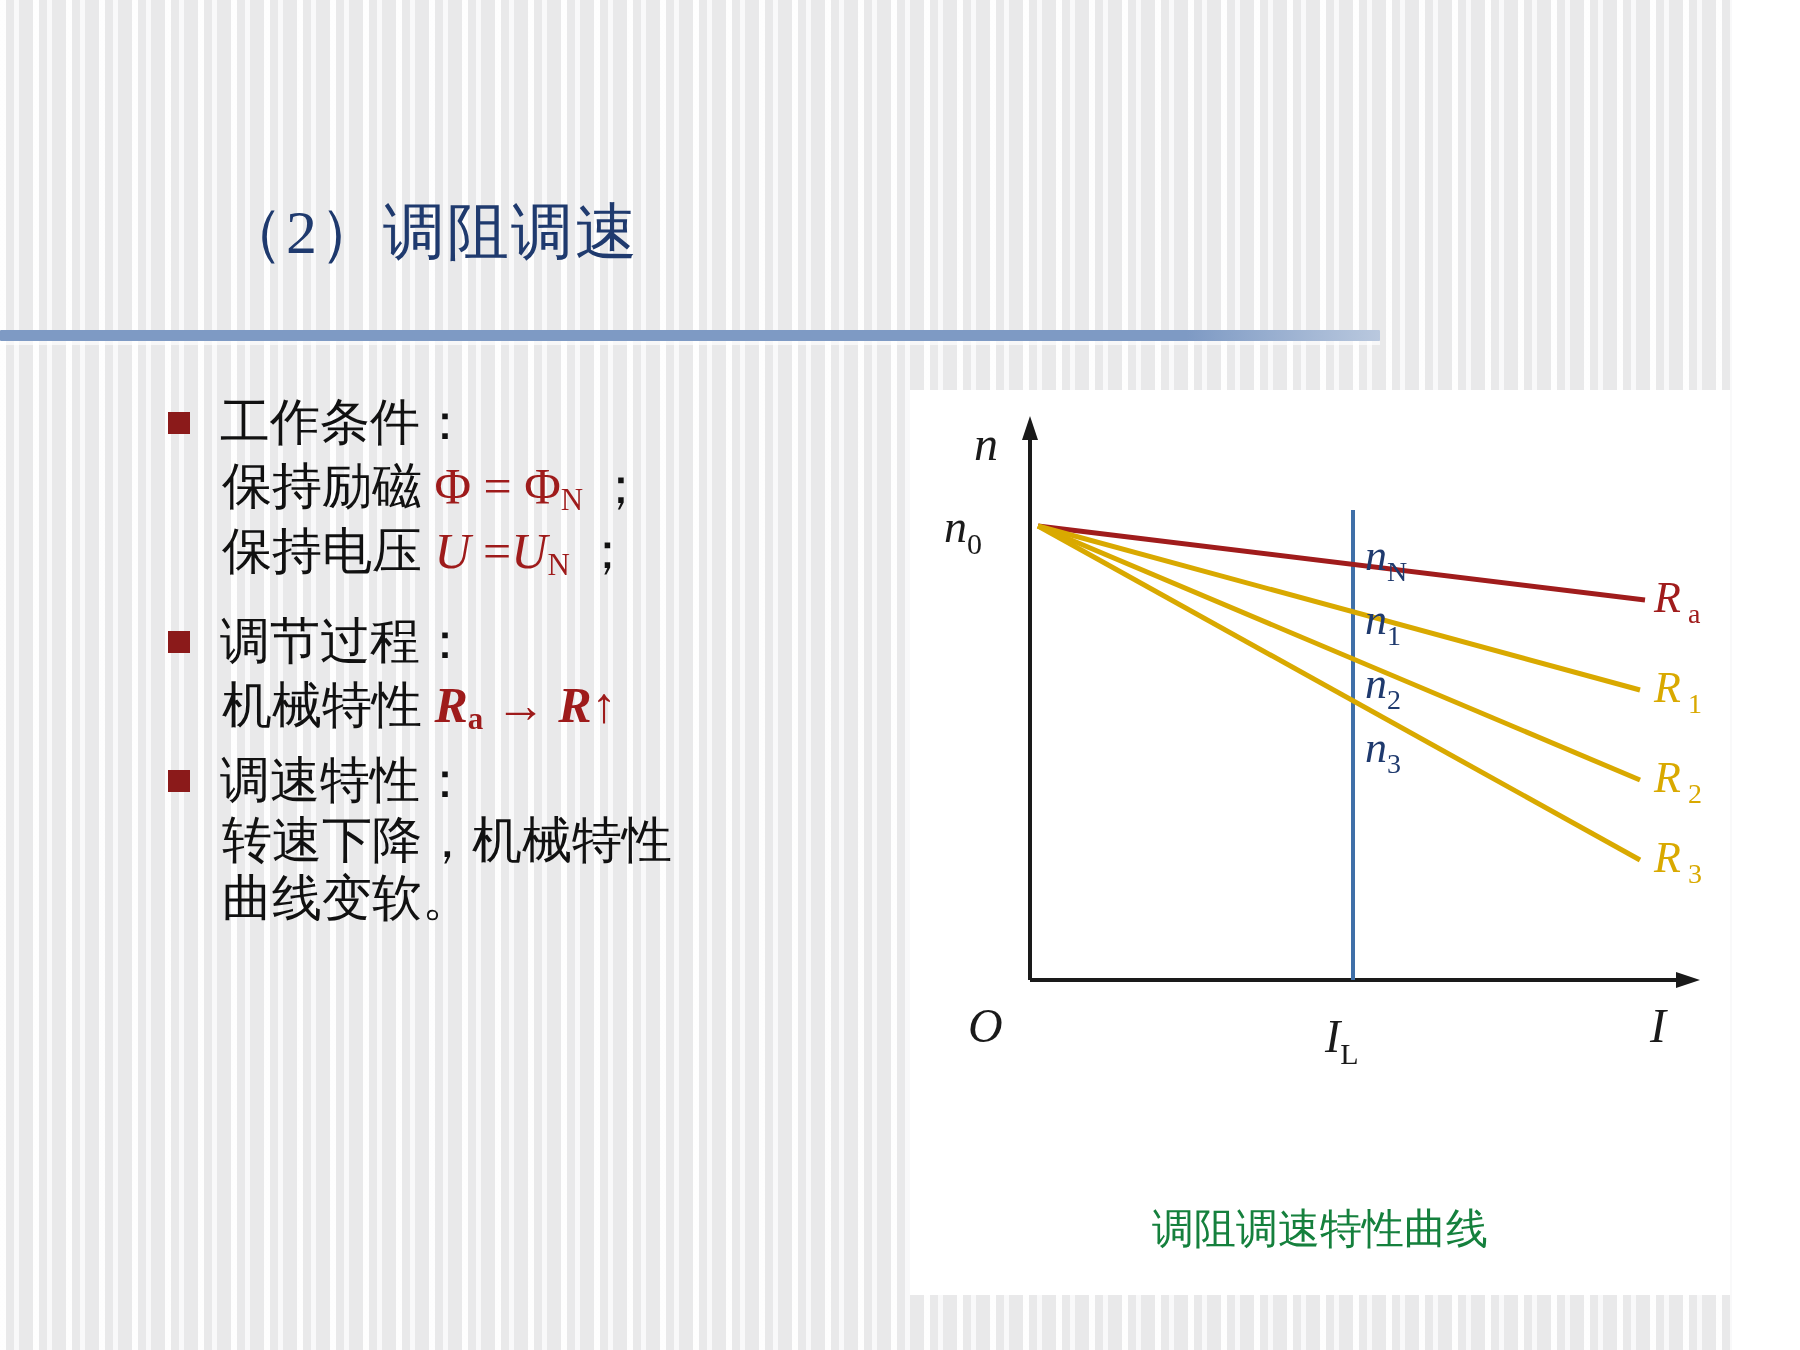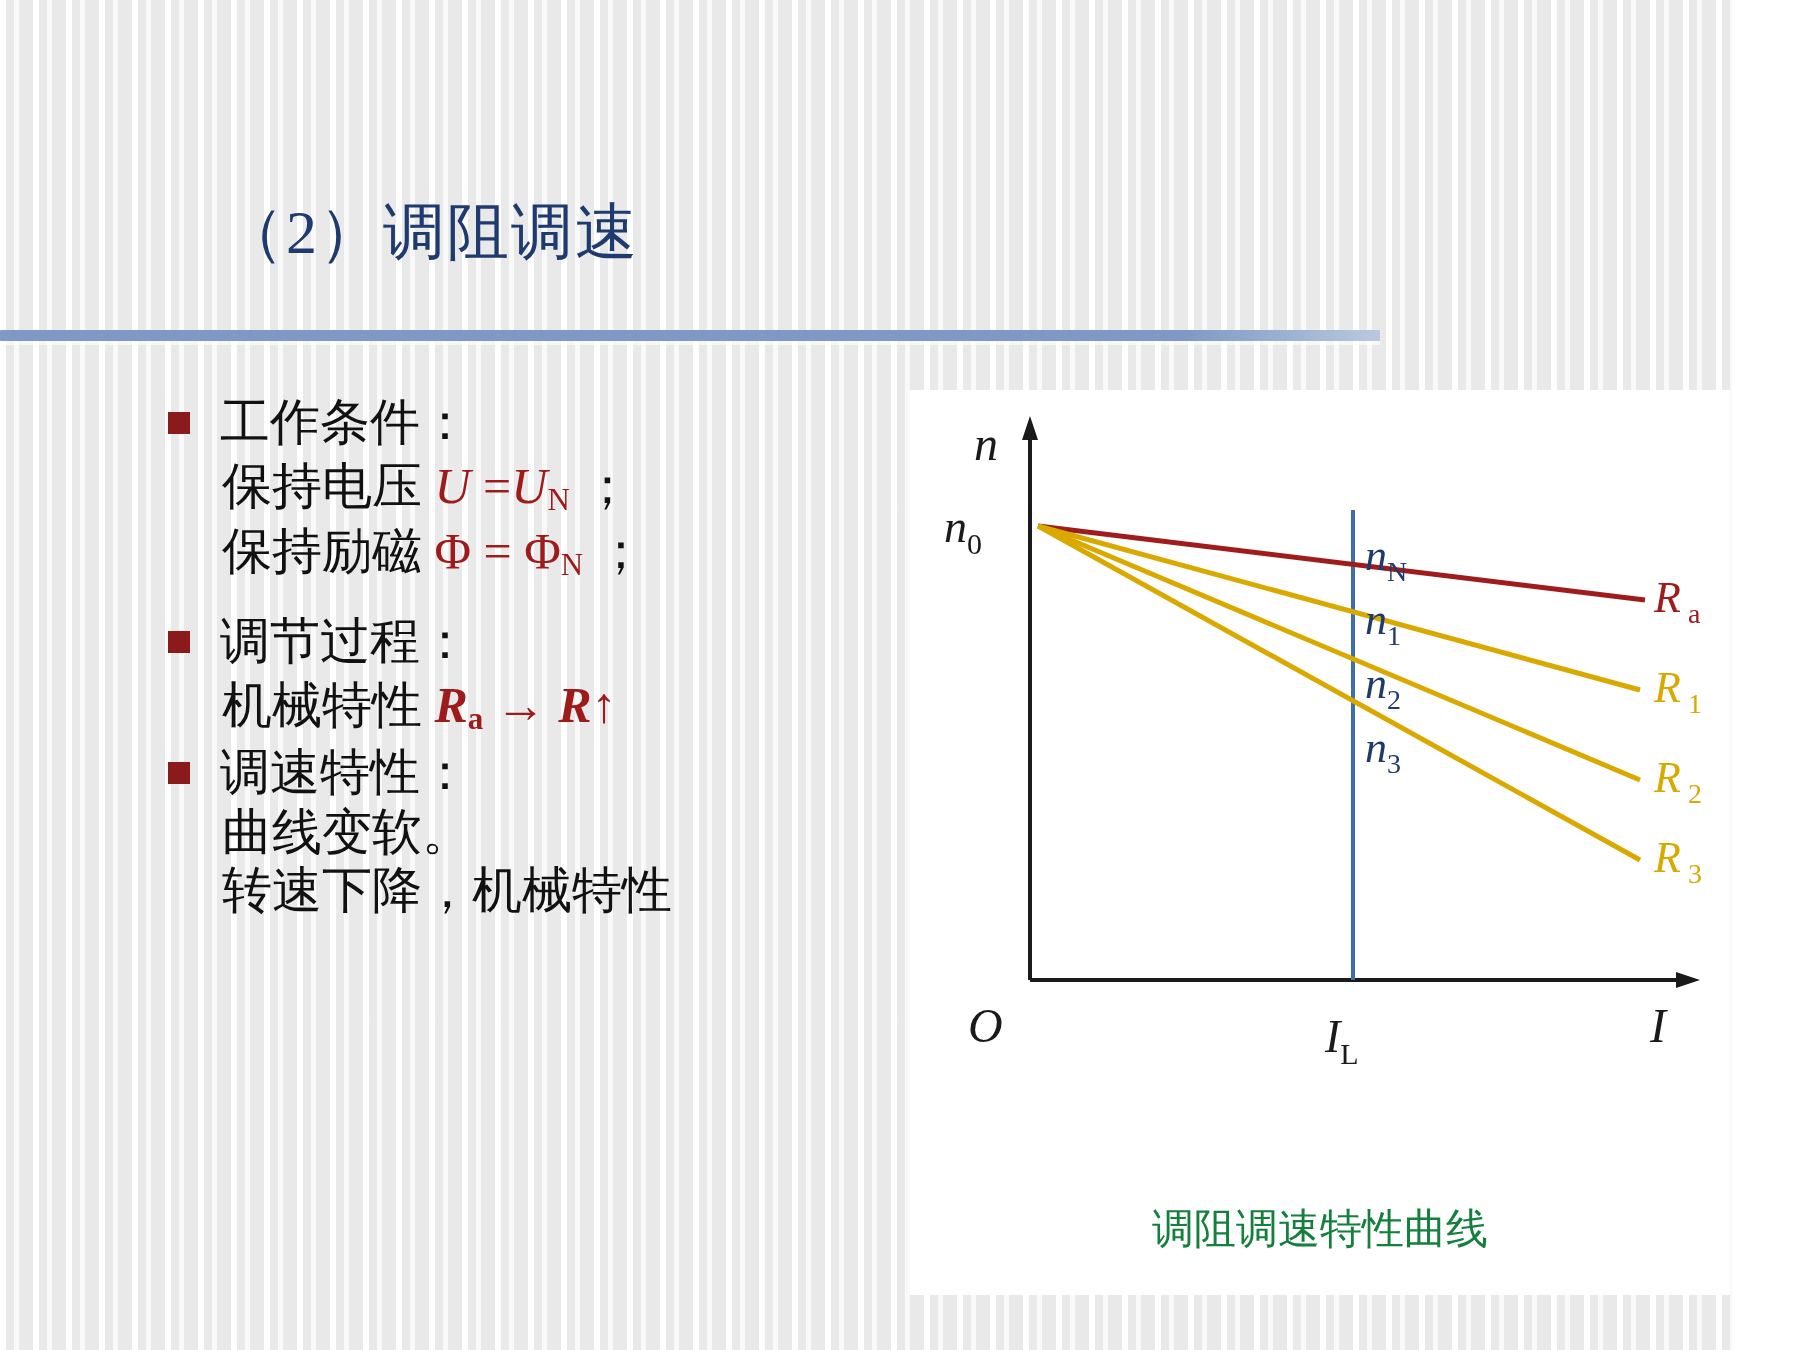--- a/index.html
+++ b/index.html
@@ -117,48 +117,48 @@
   <div class="title-rule"></div>
 
   <div class="bullets">
 
     <div class="bline lvl1">
       <span class="bsquare"></span>
       <span>工作条件：</span>
     </div>
 
     <div class="bline lvl2">
-      <span>保持电压 </span><span class="red ital">U</span><span class="red"> =</span><span class="red ital">U</span><sub class="red">N</sub><span> ；</span>
+      <span>保持励磁 </span><span class="red">Φ</span><span class="red"> = </span><span class="red">Φ</span><sub class="red">N</sub><span> ；</span>
     </div>
 
     <div class="bline lvl2">
-      <span>保持励磁 </span><span class="red">Φ</span><span class="red"> = </span><span class="red">Φ</span><sub class="red">N</sub><span> ；</span>
+      <span>保持电压 </span><span class="red ital">U</span><span class="red"> =</span><span class="red ital">U</span><sub class="red">N</sub><span> ；</span>
     </div>
 
     <div class="bline lvl1" style="margin-top:24px;">
       <span class="bsquare"></span>
       <span>调节过程：</span>
     </div>
 
     <div class="bline lvl2">
       <span>机械特性 </span><span class="red ital serif-b">R</span><sub class="red serif-b">a</sub><span class="red"> → </span><span class="red ital serif-b">R</span><span class="red">↑</span>
     </div>
 
 
-    <div class="bline lvl1" style="margin-top:2px;">
+    <div class="bline lvl1" style="margin-top:10px;">
       <span class="bsquare"></span>
       <span>调速特性：</span>
     </div>
 
     <div class="bline lvl2" style="line-height:1.15;">
-      <span>曲线变软。</span>
+      <span>转速下降，机械特性</span>
     </div>
 
     <div class="bline lvl2" style="line-height:1.15;">
-      <span>转速下降，机械特性</span>
+      <span>曲线变软。</span>
     </div>
 
   </div>
 
   <div class="figure">
     <svg class="chart-svg" width="820" height="905" viewBox="0 0 820 905">
 
       <line x1="120" y1="590" x2="120" y2="40" stroke="#1a1a1a" stroke-width="4"></line>
       <polygon points="120,26 112,50 128,50" fill="#1a1a1a"></polygon>
 

